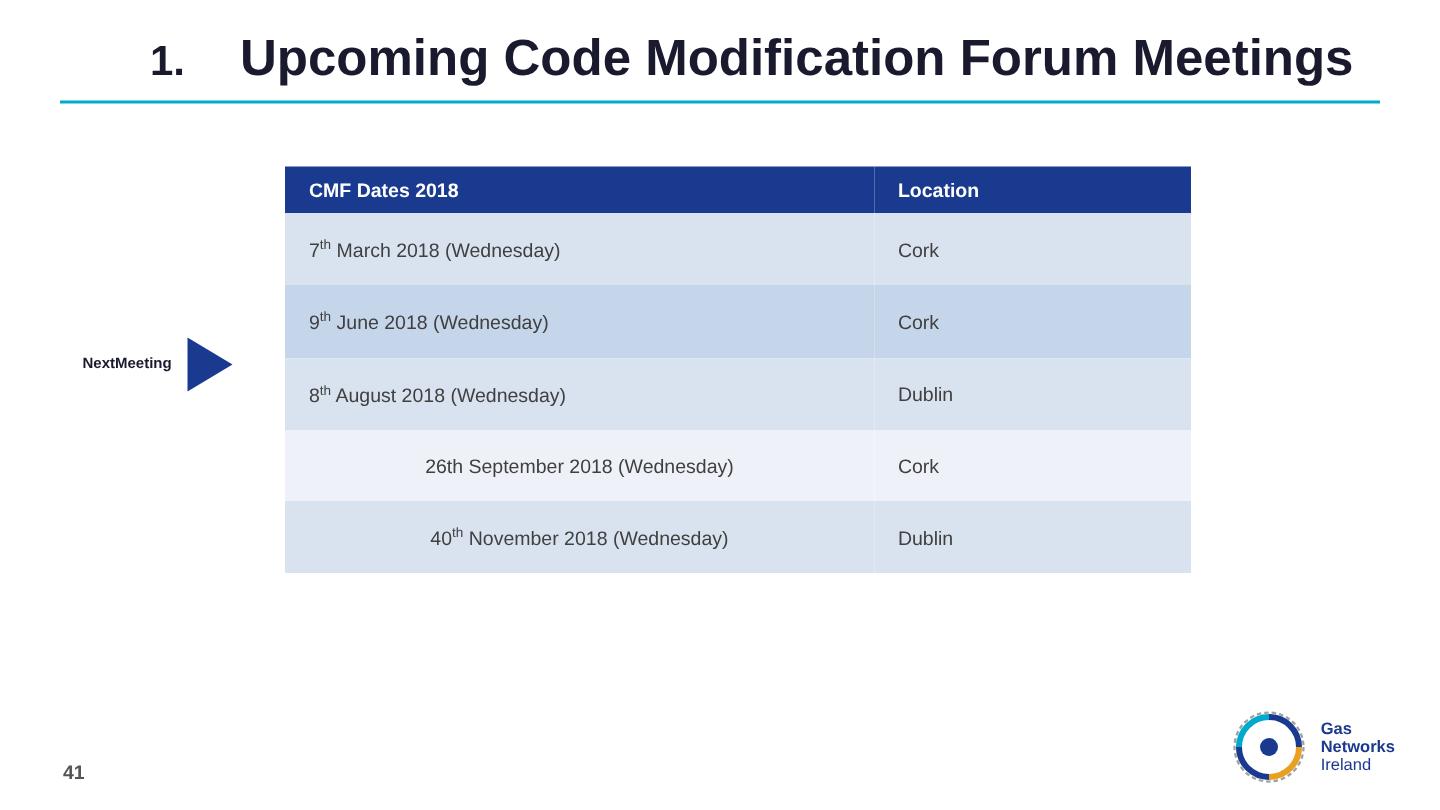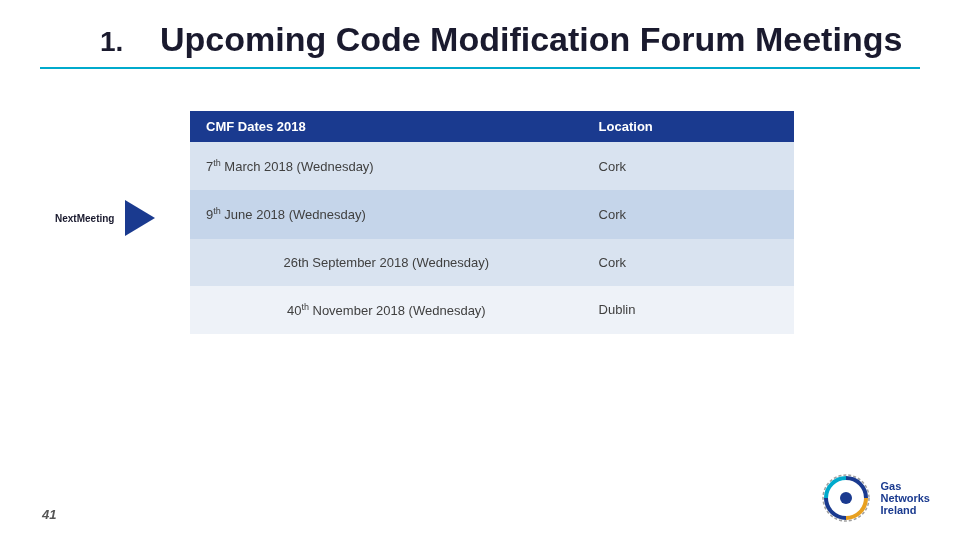--- a/index.html
+++ b/index.html
@@ -130,21 +130,20 @@
       vertical-align: super;
     }
 
     .page-number {
       position: absolute;
       bottom: 18px;
       left: 42px;
       font-size: 13px;
       color: #555;
       font-weight: bold;
-      font-style: italic;
     }
 
     .logo-container {
       position: absolute;
       bottom: 16px;
       right: 30px;
       display: flex;
       align-items: center;
     }
 
@@ -165,21 +164,21 @@
       color: #1a3a8f;
     }
     .logo-text-networks {
       font-size: 11px;
       font-weight: bold;
       color: #1a3a8f;
       text-align: right;
     }
     .logo-text-ireland {
       font-size: 11px;
-      font-weight: bold;
+      font-weight: normal;
       color: #1a3a8f;
     }
   </style>
 </head>
 <body>
 
 <div class="slide-container">
 
   <div class="title-section">
     <span class="title-number">1.</span>
@@ -216,20 +215,26 @@
           </tr>
 
 
           <tr class="highlighted-row">
             <td>
               <span>9</span><span class="superscript">th</span><span> June 2018 (Wednesday)</span>
             </td>
             <td>Cork</td>
           </tr>
 
+          <tr>
+            <td>
+              <span>8</span><span class="superscript">th</span><span> August 2018 (Wednesday)</span>
+            </td>
+            <td>Dublin</td>
+          </tr>
 
           <tr>
             <td style="text-align:center;">26th September 2018 (Wednesday)</td>
             <td>Cork</td>
           </tr>
 
           <tr>
             <td style="text-align:center;">
               <span>40</span><span class="superscript">th</span><span> November 2018 (Wednesday)</span>
             </td>

